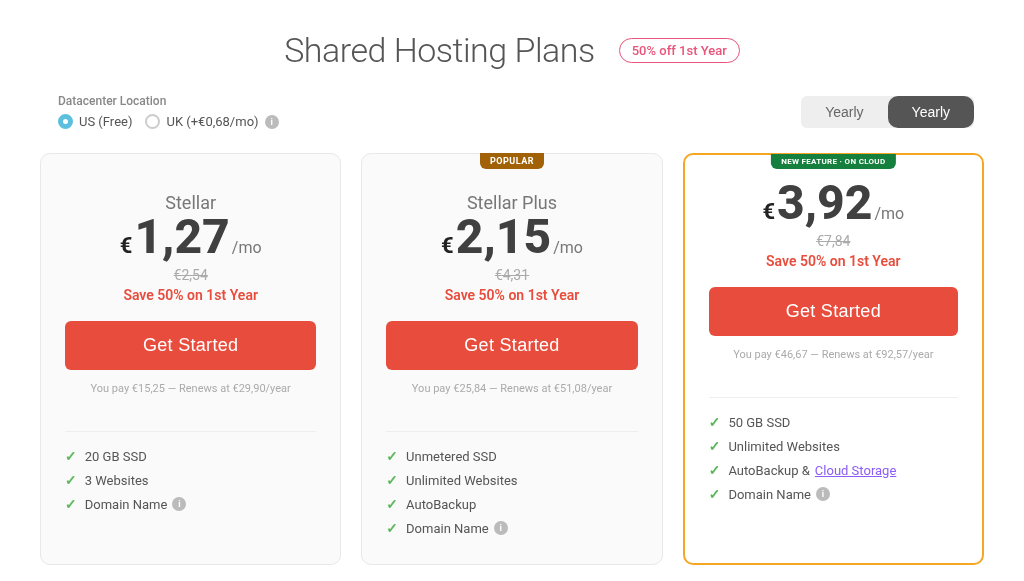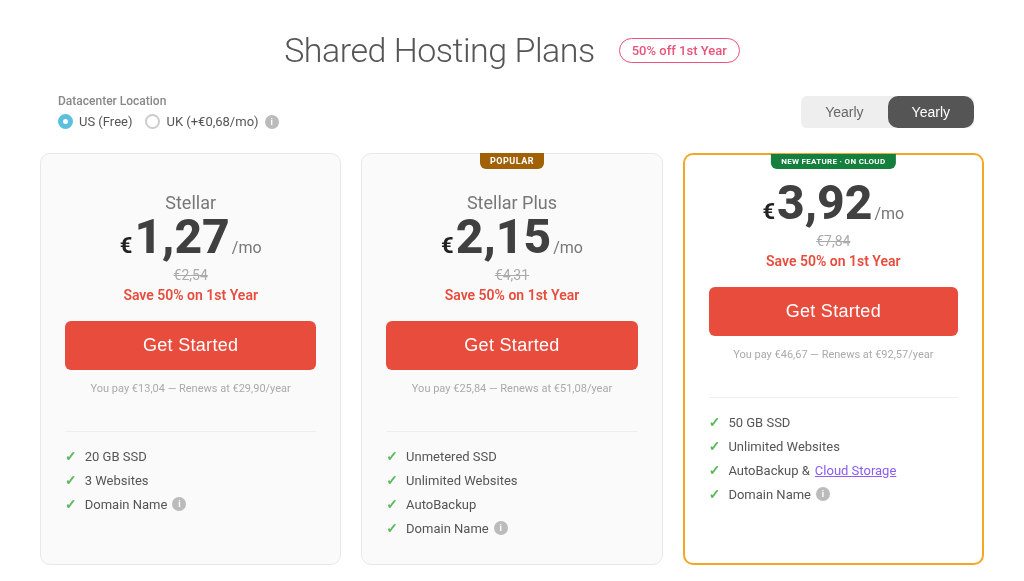--- a/index.html
+++ b/index.html
@@ -294,21 +294,21 @@
     <div class="plan-card">
       <span class="plan-name">Stellar</span>
       <div class="plan-price-main">
         <span class="price-currency">€</span>
         <span class="price-amount">1,27</span>
         <span class="price-period">/mo</span>
       </div>
       <div class="price-original">€2,54</div>
       <div class="price-save">Save 50% on 1st Year</div>
       <button class="get-started-btn">Get Started</button>
-      <div class="pay-note">You pay €13,04 — Renews at €29,90/year</div>
+      <div class="pay-note">You pay €15,25 — Renews at €29,90/year</div>
       <div class="divider"></div>
       <div class="features-list">
         <div class="feature-item">
           <span class="check-icon">✓</span>
           <span class="feature-text">20 GB SSD</span>
         </div>
         <div class="feature-item">
           <span class="check-icon">✓</span>
           <span class="feature-text">3 Websites</span>
         </div>

